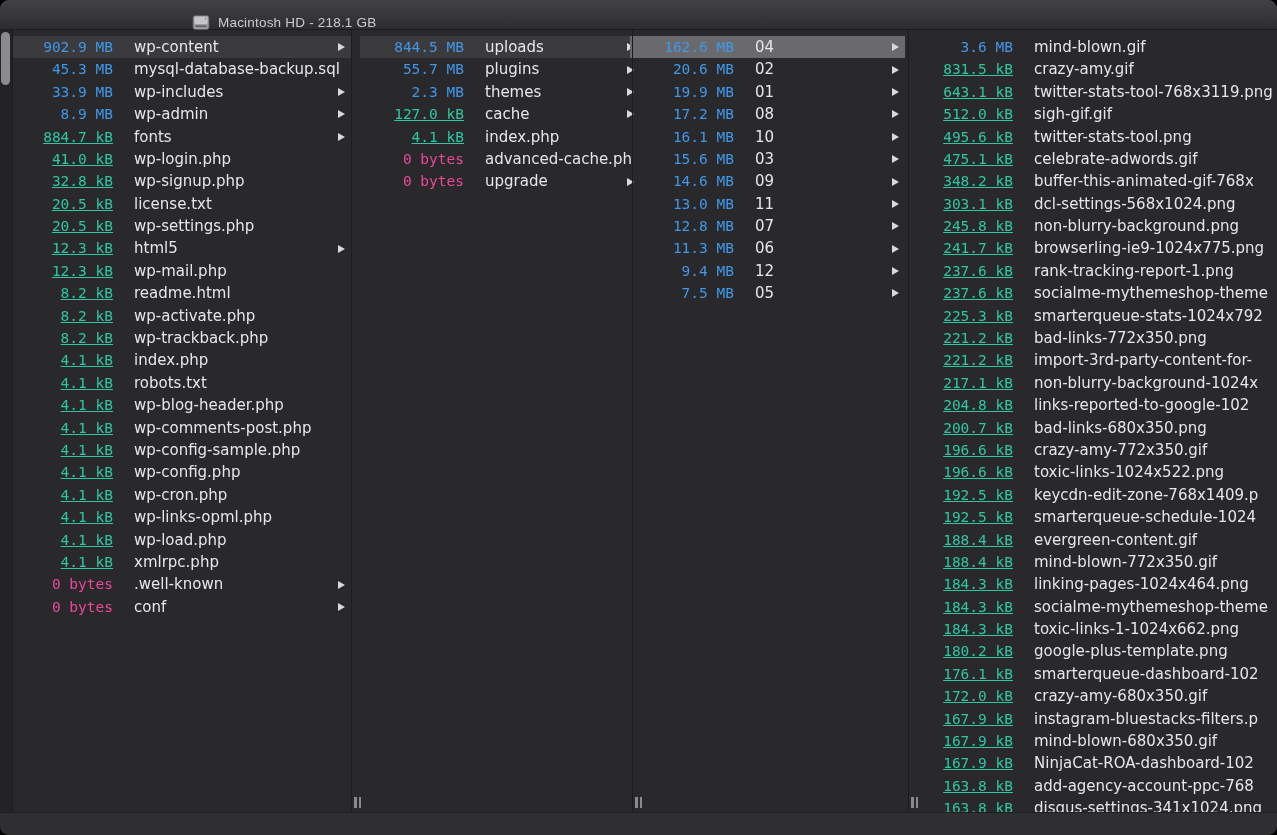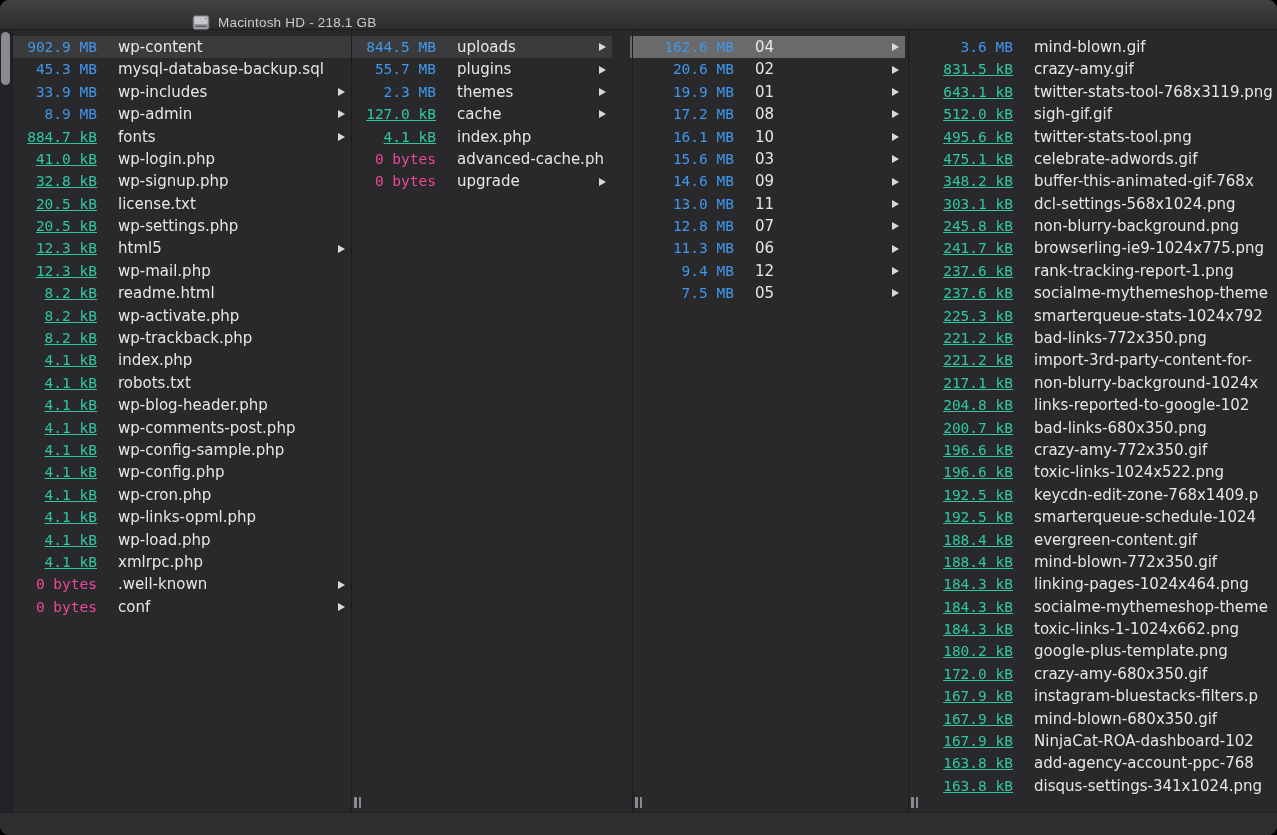--- a/index.html
+++ b/index.html
@@ -14,30 +14,30 @@
     background:linear-gradient(#424144,#2d2c2f);
     border-bottom:1px solid #1c1b1e;
   }
   .title-group{position:absolute;left:192px;top:8px;height:29px;display:flex;align-items:center;gap:8px;}
   .disk-icon{width:18px;height:15px;display:inline-block;}
   .title-text{font-size:13.5px;color:#cbcacd;letter-spacing:.2px;}
   
   .browser{position:absolute;left:0;top:30px;right:0;bottom:23px;overflow:hidden;background:#29282b;}
   .col{position:absolute;top:0;bottom:0;overflow:hidden;padding-top:6px;box-sizing:border-box;}
   .col1{left:0;width:351px;}
-  .col2{left:332px;width:280px;}
+  .col2{left:360px;width:280px;}
   .col3{left:630px;width:275px;}
   .col4{left:909px;width:368px;}
   .vdiv{position:absolute;top:0;bottom:0;width:1px;background:#1c1b1e;}
   
   .scroller{position:absolute;left:0;top:0;bottom:0;width:12px;background:#232226;border-right:1px solid #1c1b1e;}
   .scroller .thumb{position:absolute;left:1px;top:2px;width:9px;height:53px;border-radius:5px;background:#8b8a8e;}
   
   .row{position:relative;display:flex;align-items:center;height:22.4px;padding-left:12px;box-sizing:border-box;}
-  .col1 .row{padding-left:13px;}
+  .col1 .row{padding-left:29px;}
   .row.sel-inactive{background:#3b3a3d;}
   .row.sel-active{background:#6a696c;}
   .size{
     font-family:"DejaVu Sans Mono",monospace;font-size:14.5px;line-height:1;
     width:92px;text-align:right;flex:0 0 auto;white-space:pre;
   }
   .col1 .size{width:84px;}
   .size.mb{color:#4197e9;}
   .size.kb{color:#2fc7a3;text-decoration:underline;}
   .size.zero{color:#ec4899;}
@@ -396,20 +396,24 @@
         </div>
         <div class="row">
           <span class="size kb">184.3 kB</span>
           <span class="name">toxic-links-1-1024x662.png</span>
         </div>
         <div class="row">
           <span class="size kb">180.2 kB</span>
           <span class="name">google-plus-template.png</span>
         </div>
         <div class="row">
+          <span class="size kb">176.1 kB</span>
+          <span class="name">smarterqueue-dashboard-102</span>
+        </div>
+        <div class="row">
           <span class="size kb">172.0 kB</span>
           <span class="name">crazy-amy-680x350.gif</span>
         </div>
         <div class="row">
           <span class="size kb">167.9 kB</span>
           <span class="name">instagram-bluestacks-filters.p</span>
         </div>
         <div class="row">
           <span class="size kb">167.9 kB</span>
           <span class="name">mind-blown-680x350.gif</span>

